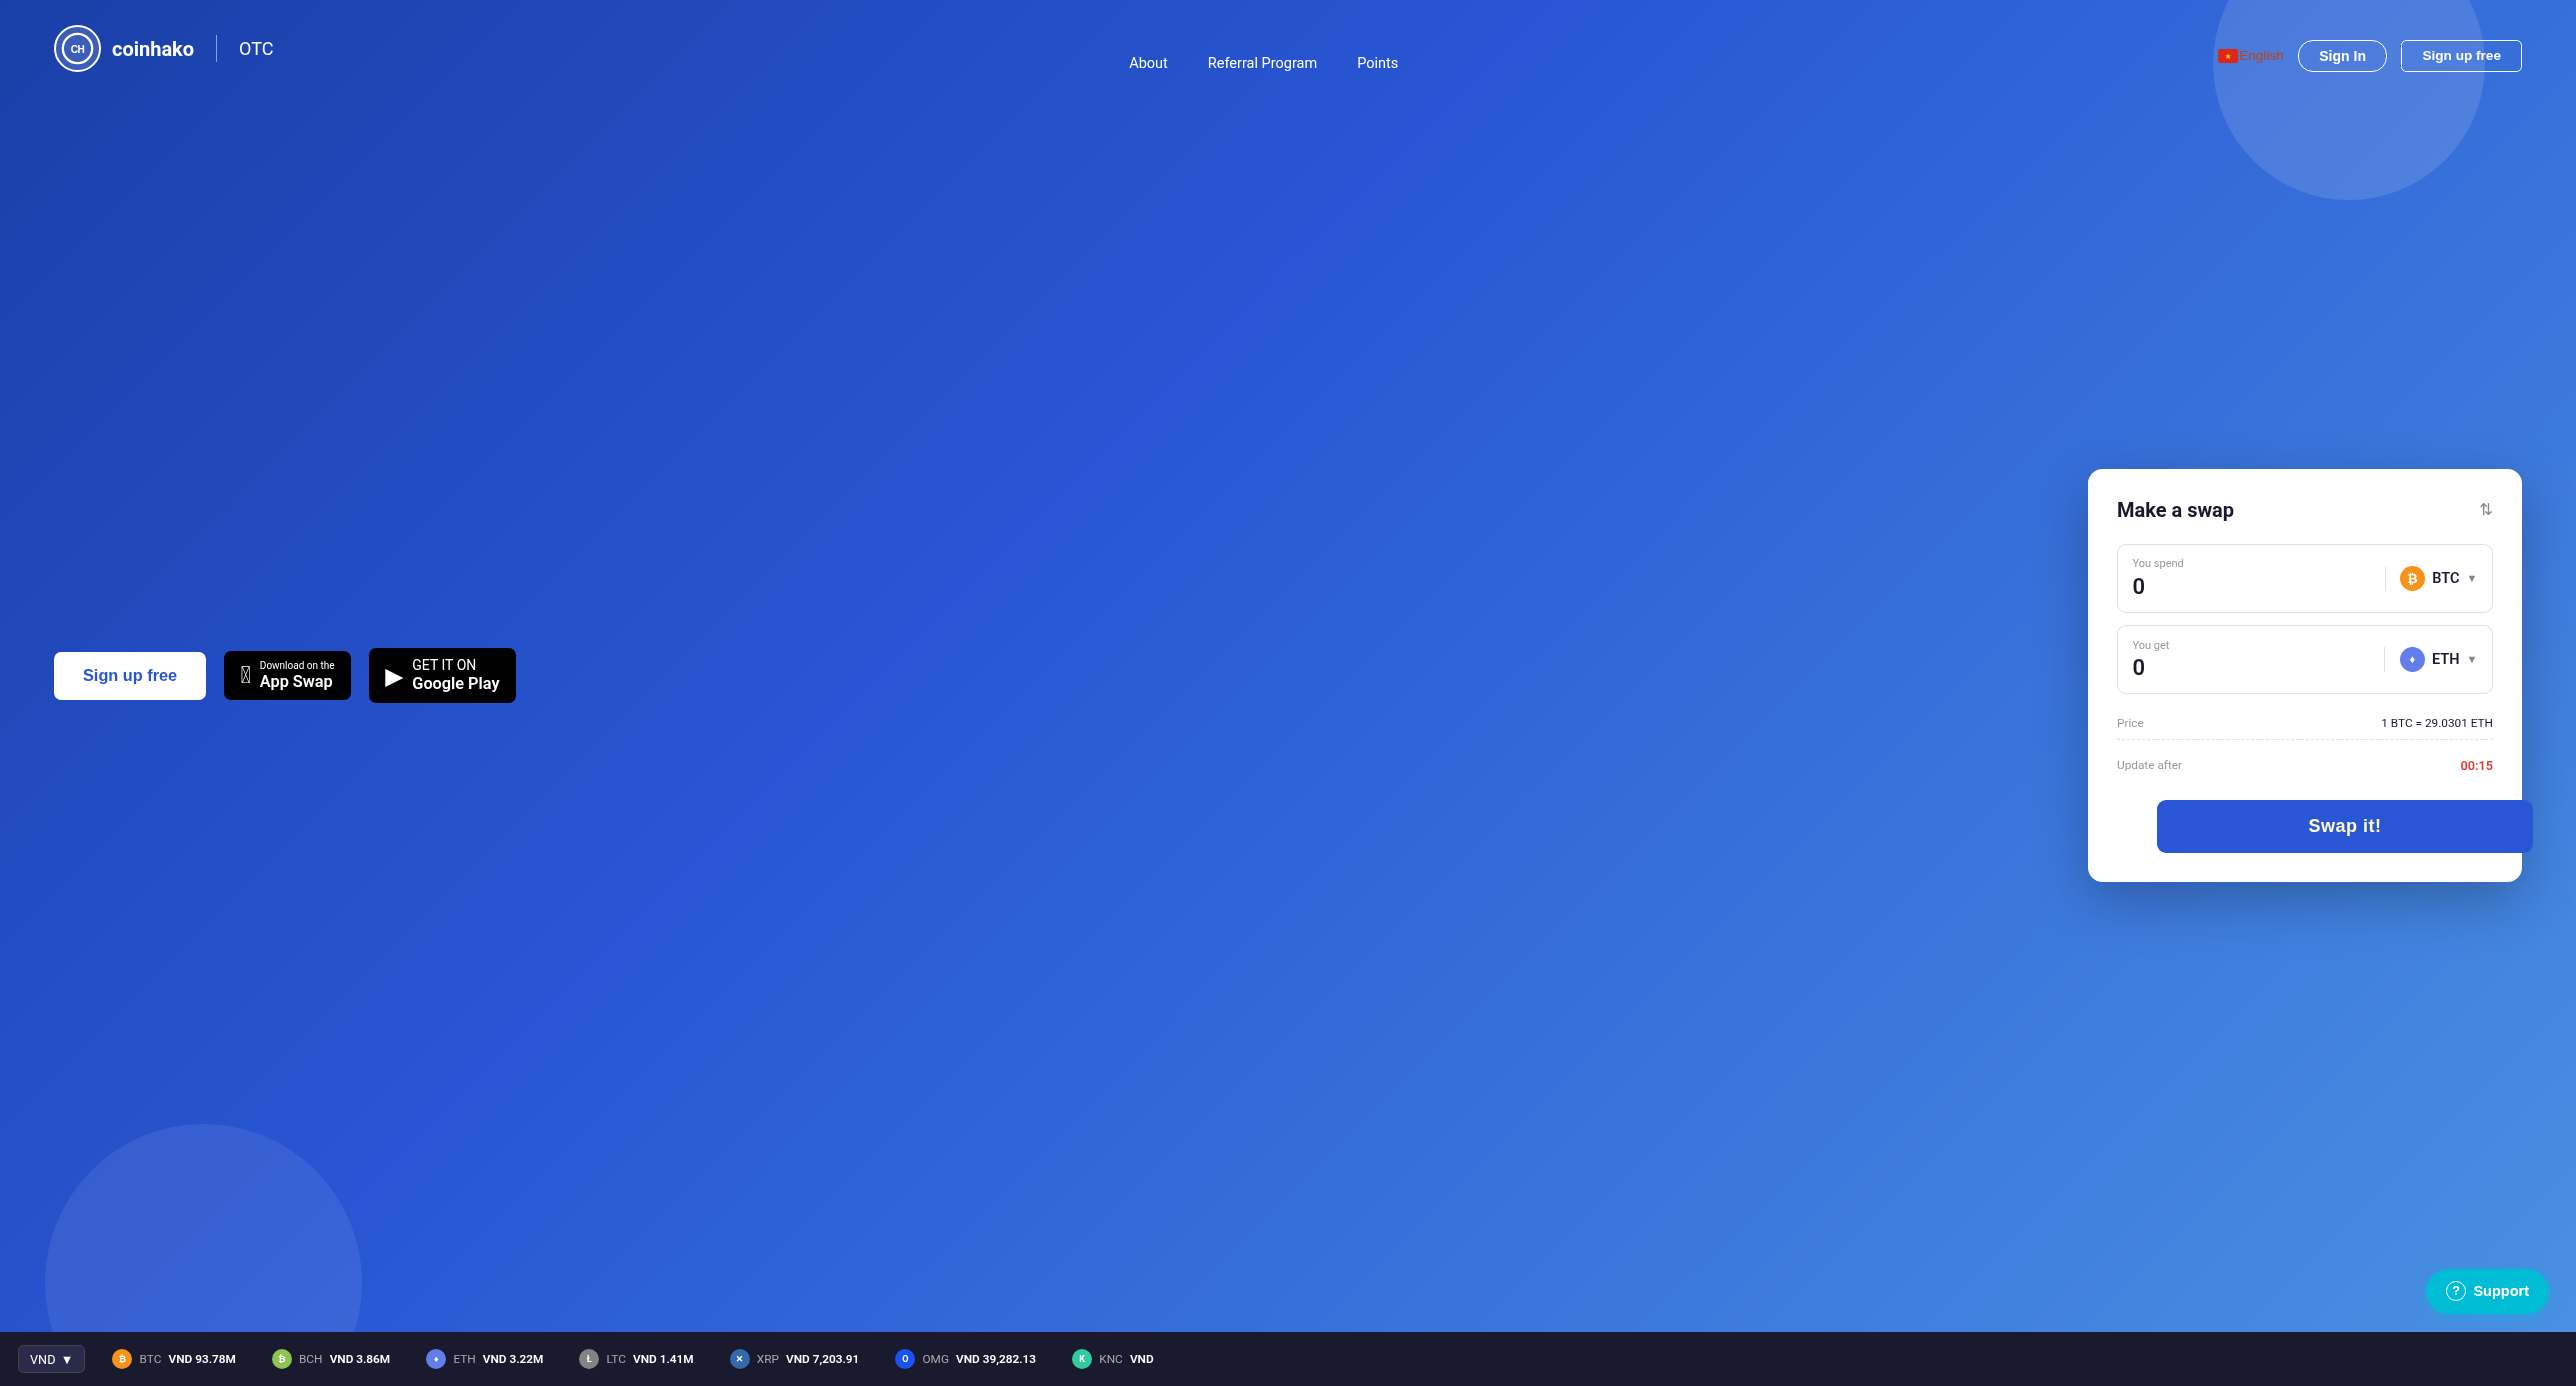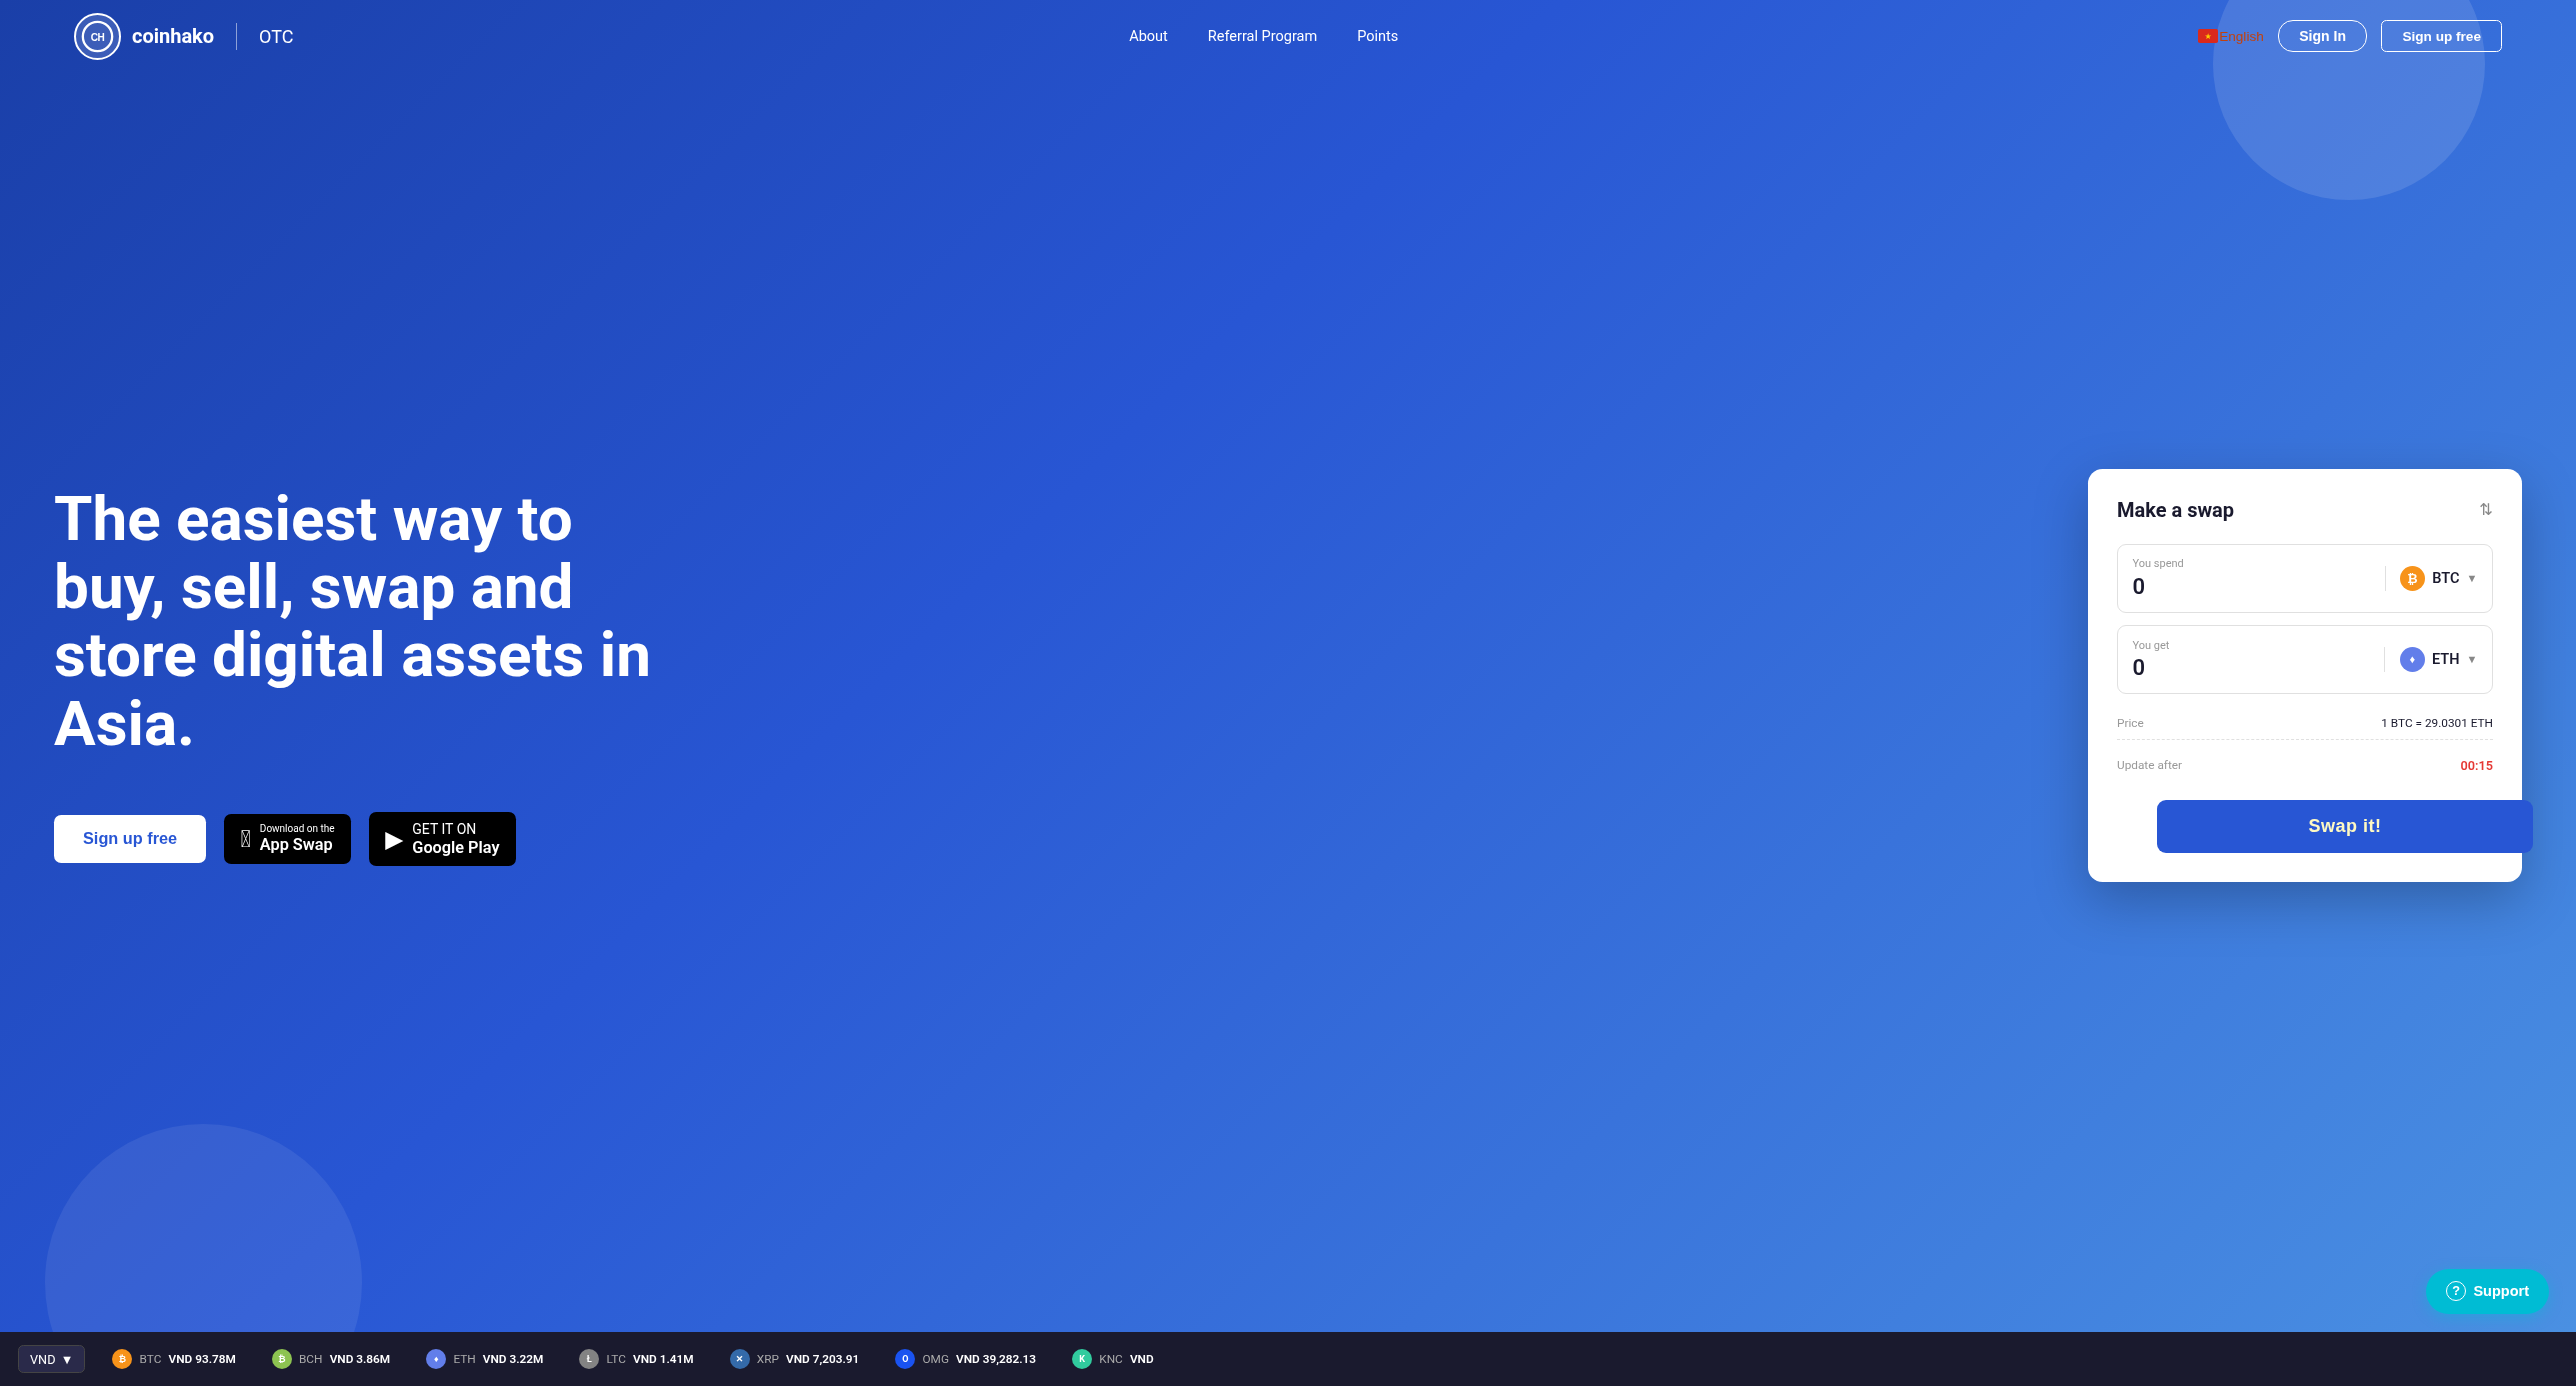--- a/index.html
+++ b/index.html
@@ -1,22 +1,22 @@
 <!DOCTYPE html>
 <html style="font-size:14.5px"><head>
   <meta charset="utf-8">
   <style>
     * { margin: 0; padding: 0; box-sizing: border-box; }
     body { font-family: -apple-system, BlinkMacSystemFont, 'Segoe UI', Roboto, sans-serif; overflow-x: hidden; }
 
     
     .header {
       display: flex;
-      align-items: center;
-      padding: 0 74px;
+      align-items: flex-end;
+      padding: 0 54px;
       height: 72px;
       background: transparent;
       position: absolute;
       top: 0; left: 0; right: 0;
       z-index: 10;
     }
     .logo-area {
       display: flex;
       align-items: center;
       gap: 11px;
@@ -464,21 +464,20 @@
     <button class="signin-btn">Sign In</button>
     <button class="signup-btn-header">Sign up free</button>
   </div>
 </header>
 
 <section class="hero">
   <div class="hero-bg-circle1"></div>
   <div class="hero-bg-circle2"></div>
 
   <div class="hero-left">
-    <h1 class="hero-title">The easiest way to buy, sell, swap and store digital assets in Asia.</h1>
 
     <div class="hero-ctas">
       <button class="signup-free-btn">Sign up free</button>
 
       <a class="app-store-btn" href="#">
         <span class="store-icon"></span>
         <div>
           <div class="store-text-small">Download on the</div>
           <div class="store-text-big">App Swap</div>
         </div>

